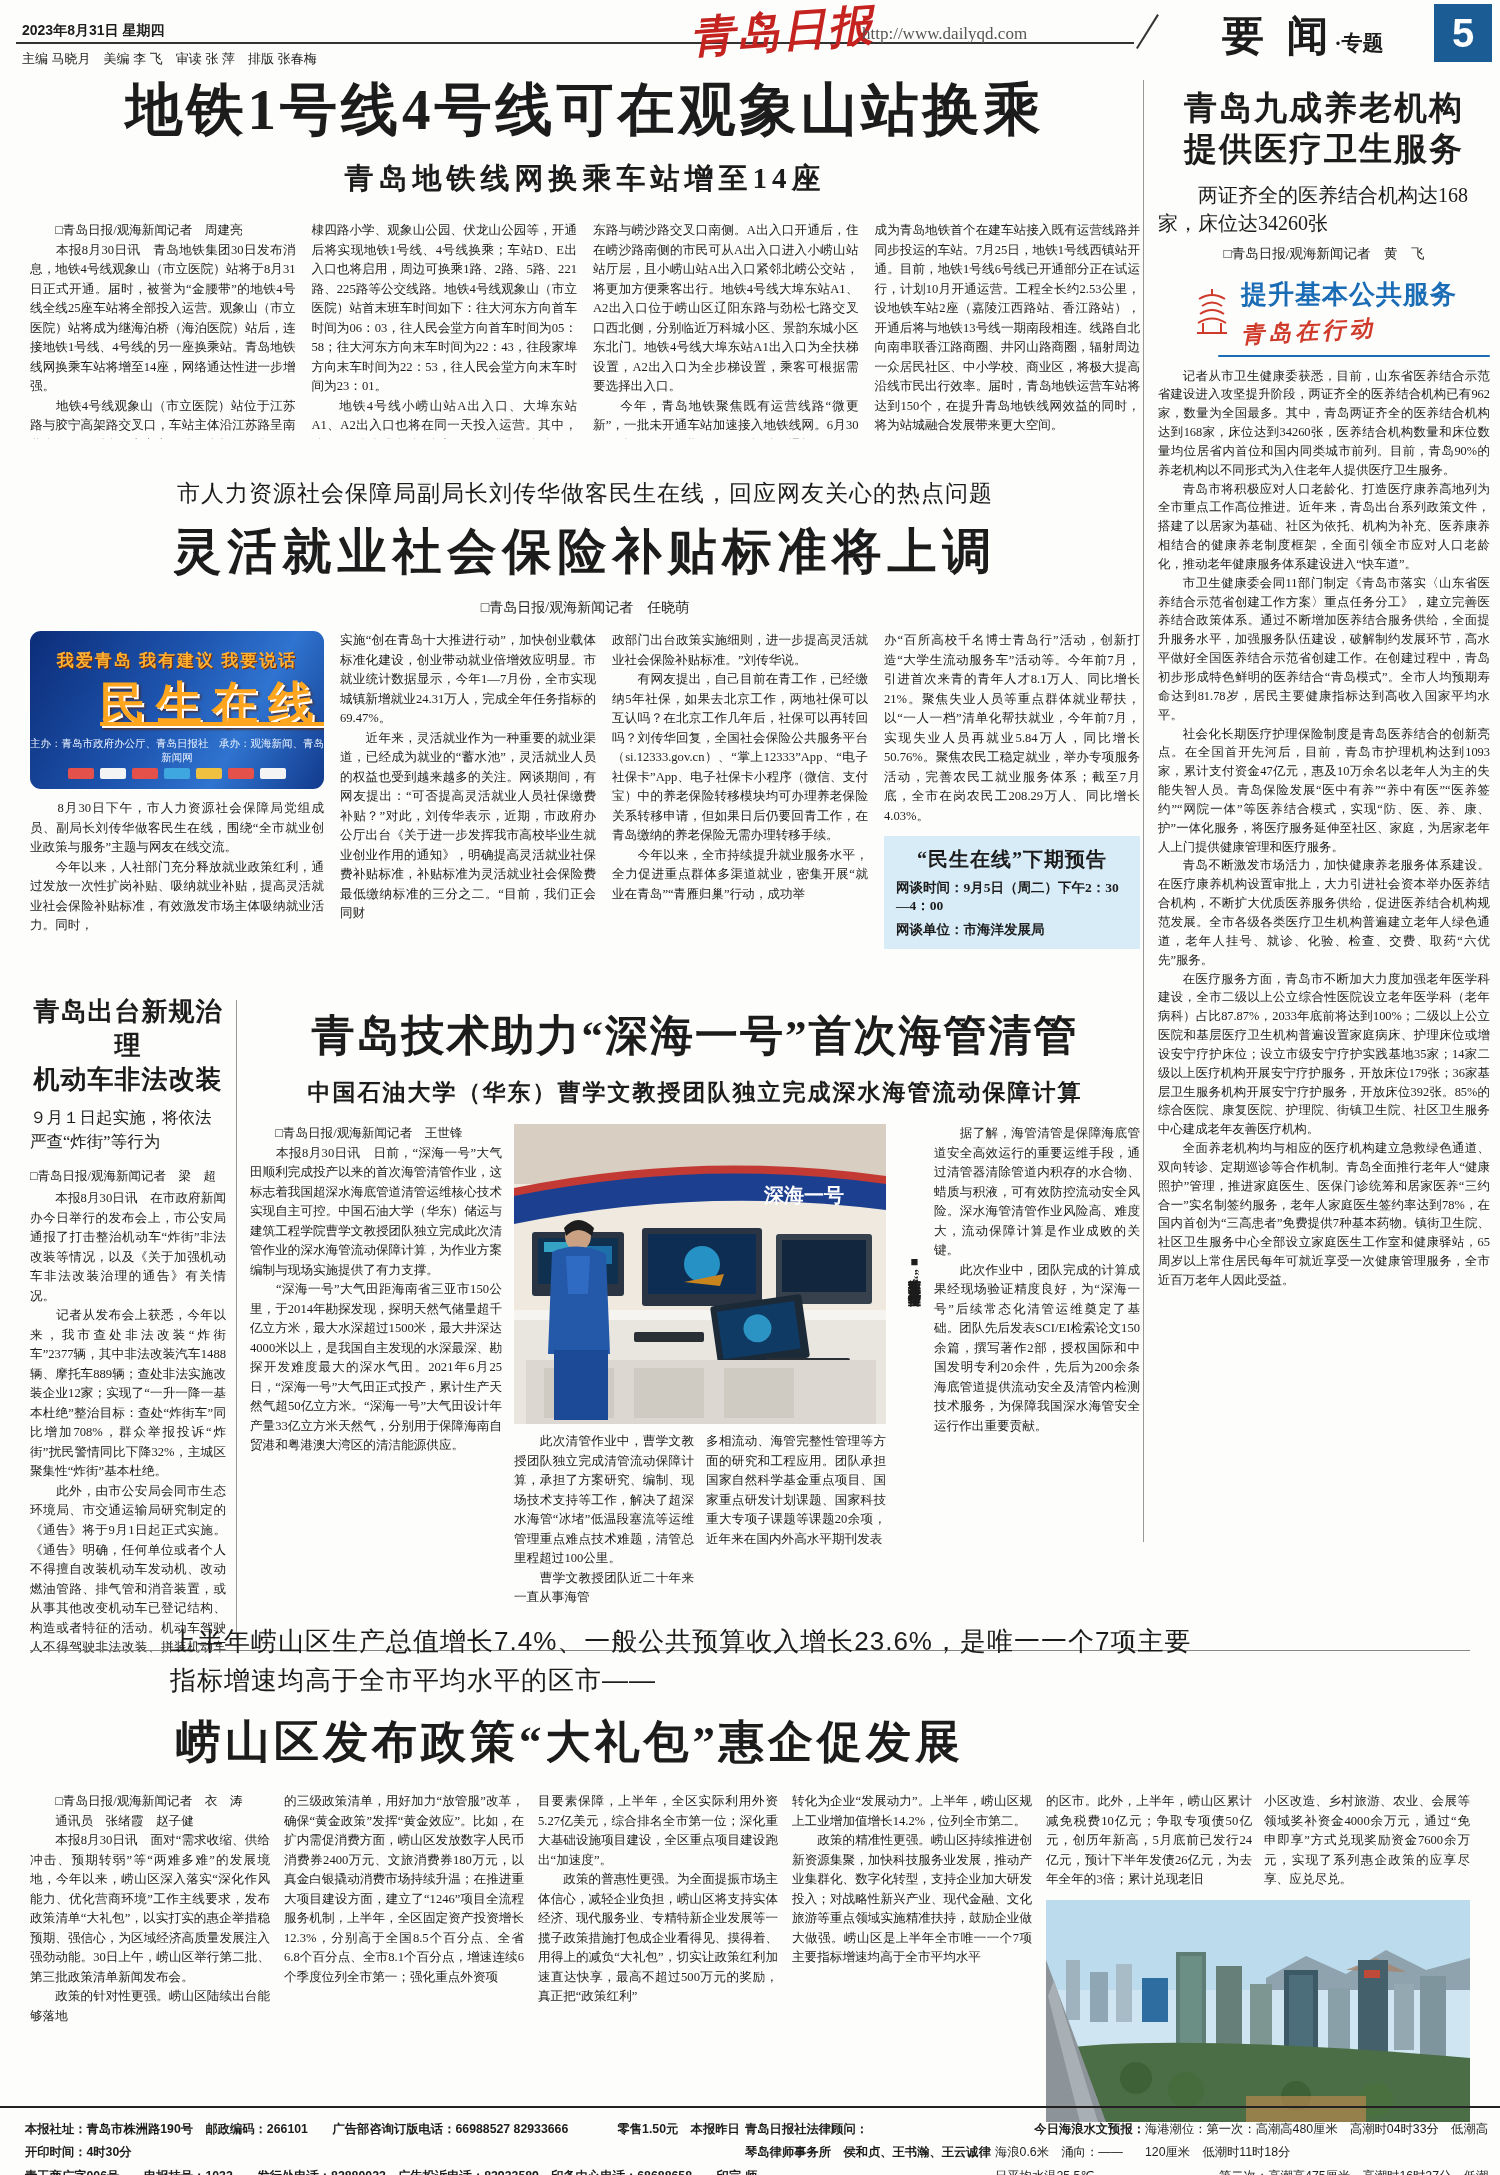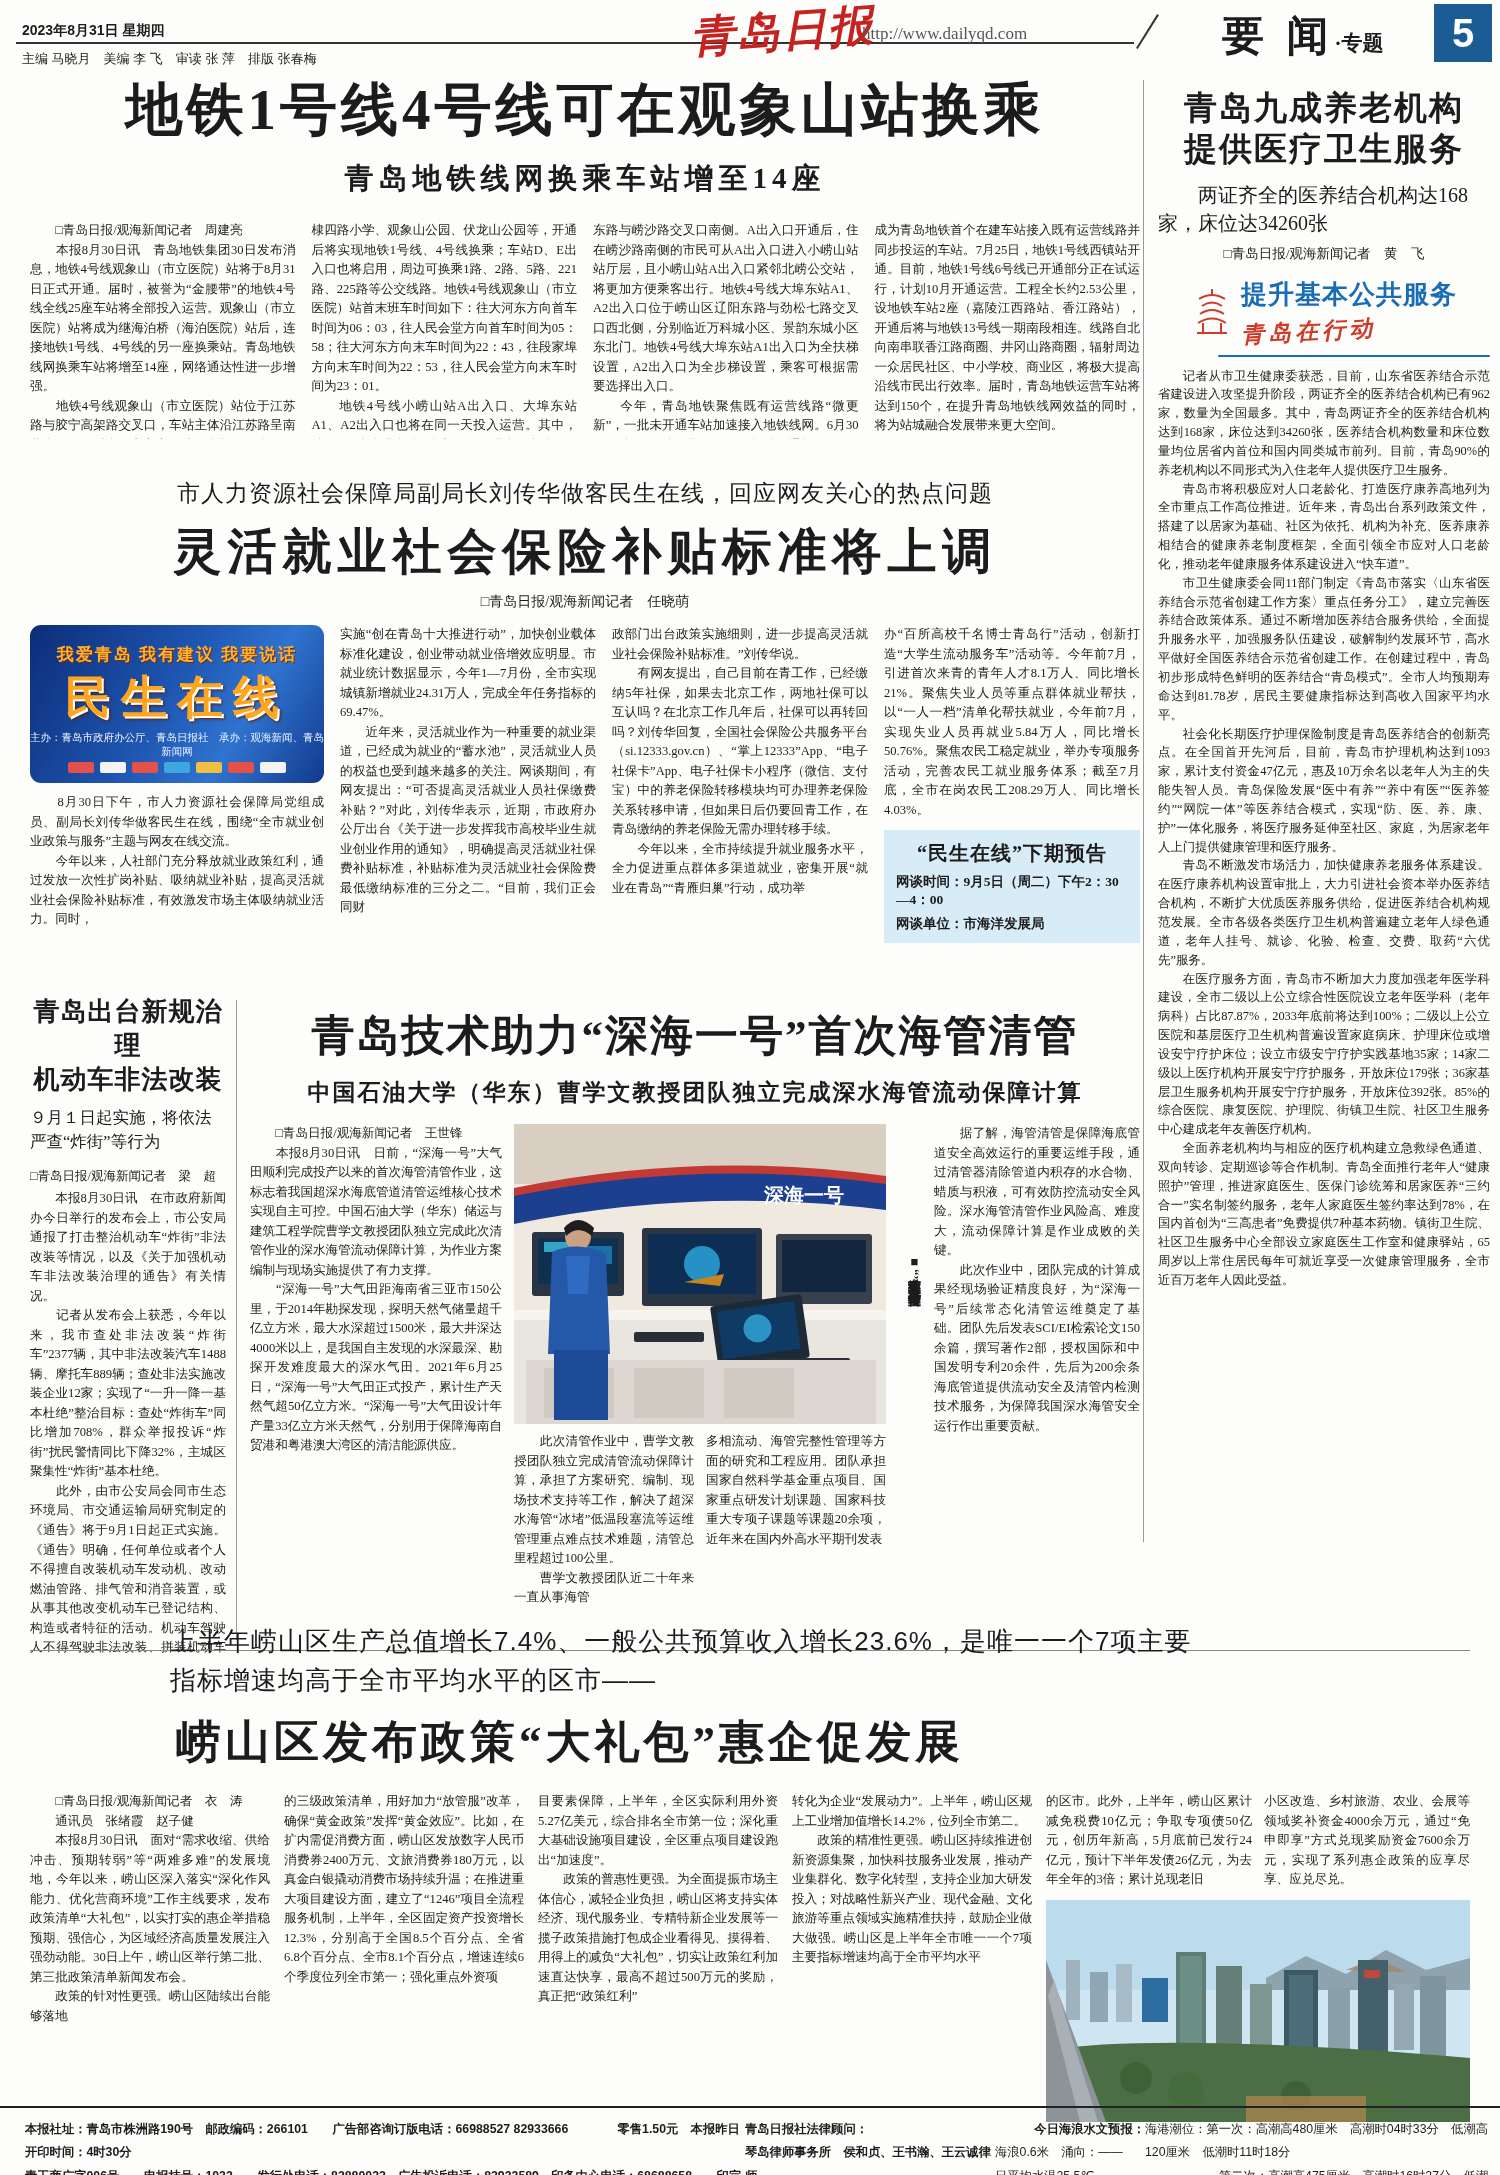--- a/index.html
+++ b/index.html
@@ -20,21 +20,21 @@
             font-family:"Liberation Serif",serif;}
   .hdr-url{position:absolute;left:862px;top:24px;font-size:17px;color:#555;}
   .hdr-section{position:absolute;left:1222px;top:8px;font-size:42px;font-weight:900;letter-spacing:6px;}
   .hdr-section-sub{font-size:21px;font-weight:700;letter-spacing:0;}
   .pagebox{position:absolute;left:1434px;top:4px;width:58px;height:58px;background:#1c5c95;
            color:#fff;font-size:40px;font-weight:bold;text-align:center;line-height:58px;
            font-family:"Liberation Sans",sans-serif;}
   
   .colrow{display:flex;gap:16px;}
   .bodytxt{font-size:12.6px;line-height:1.55;}
-  .byline-c{text-align:center;font-size:14px;margin-top:8px;}
+  .byline-c{text-align:center;font-size:14px;margin-top:14px;}
   
   .metro{position:absolute;left:30px;top:72px;width:1110px;}
   .metro h1{margin:0;font-size:57px;font-weight:900;text-align:center;letter-spacing:4px;}
   .metro h2{margin:10px 0 0;font-size:29px;font-weight:700;text-align:center;letter-spacing:5px;}
   .metro .colrow{margin-top:22px;height:218px;overflow:hidden;}
   .metro .col{flex:1;}
   
   .railline{position:absolute;left:1143px;top:80px;width:1px;height:1462px;background:#999;}
   .rail{position:absolute;left:1158px;top:88px;width:332px;}
   .rail h1{margin:0;font-size:33px;font-weight:900;text-align:center;letter-spacing:2px;line-height:1.25;}
@@ -53,23 +53,23 @@
               font-family:"Liberation Sans","DejaVu Sans",sans-serif;}
   .ms h1{margin:10px 0 0;font-size:49px;font-weight:800;text-align:center;letter-spacing:6px;}
   .ms .cols{margin-top:14px;height:372px;overflow:hidden;}
   .ms .c1{width:294px;flex:none;}
   .ms .c{flex:1;}
   .banner{width:294px;height:158px;border-radius:11px;position:relative;overflow:hidden;
           background:linear-gradient(120deg,#0c2d78 0%,#1e55b0 45%,#2f74d0 70%,#123a8c 100%);}
   .banner .slog{position:absolute;top:18px;width:100%;text-align:center;color:#ffb232;
                 font-weight:900;font-size:17px;letter-spacing:2px;
                 text-shadow:1px 1px 0 #7c2a00;}
-  .banner .ttl{position:absolute;top:42px;width:100%;text-align:center;color:#ffa51e;
+  .banner .ttl{position:absolute;top:42px;width:100%;text-align:right;color:#ffa51e;
                font-weight:900;font-size:46px;letter-spacing:10px;
-               text-shadow:2px 2px 0 #fff,3px 3px 3px #5a2000;}
+               text-shadow:2px 2px 0 #fff,3px 3px 3px #5a2000;text-decoration:underline;}
   .banner .org{position:absolute;top:106px;width:100%;text-align:center;color:#eaf2ff;font-size:10.5px;}
   .banner .logos{position:absolute;bottom:10px;left:0;width:100%;display:flex;gap:6px;justify-content:center;}
   .banner .logos span{display:block;width:26px;height:11px;border-radius:2px;}
   .ms .c1 .bodytxt{margin-top:10px;}
   .preview{background:#d8ecf7;padding:10px 12px;margin-top:10px;}
   .preview .pt{font-size:20px;font-weight:900;text-align:center;letter-spacing:1px;}
   .preview .pl{font-size:13.5px;font-weight:700;margin-top:6px;}
   
   .leftart{position:absolute;left:30px;top:995px;width:196px;}
   .leftart h1{margin:0;font-size:26px;font-weight:900;text-align:center;line-height:1.3;letter-spacing:1px;}

